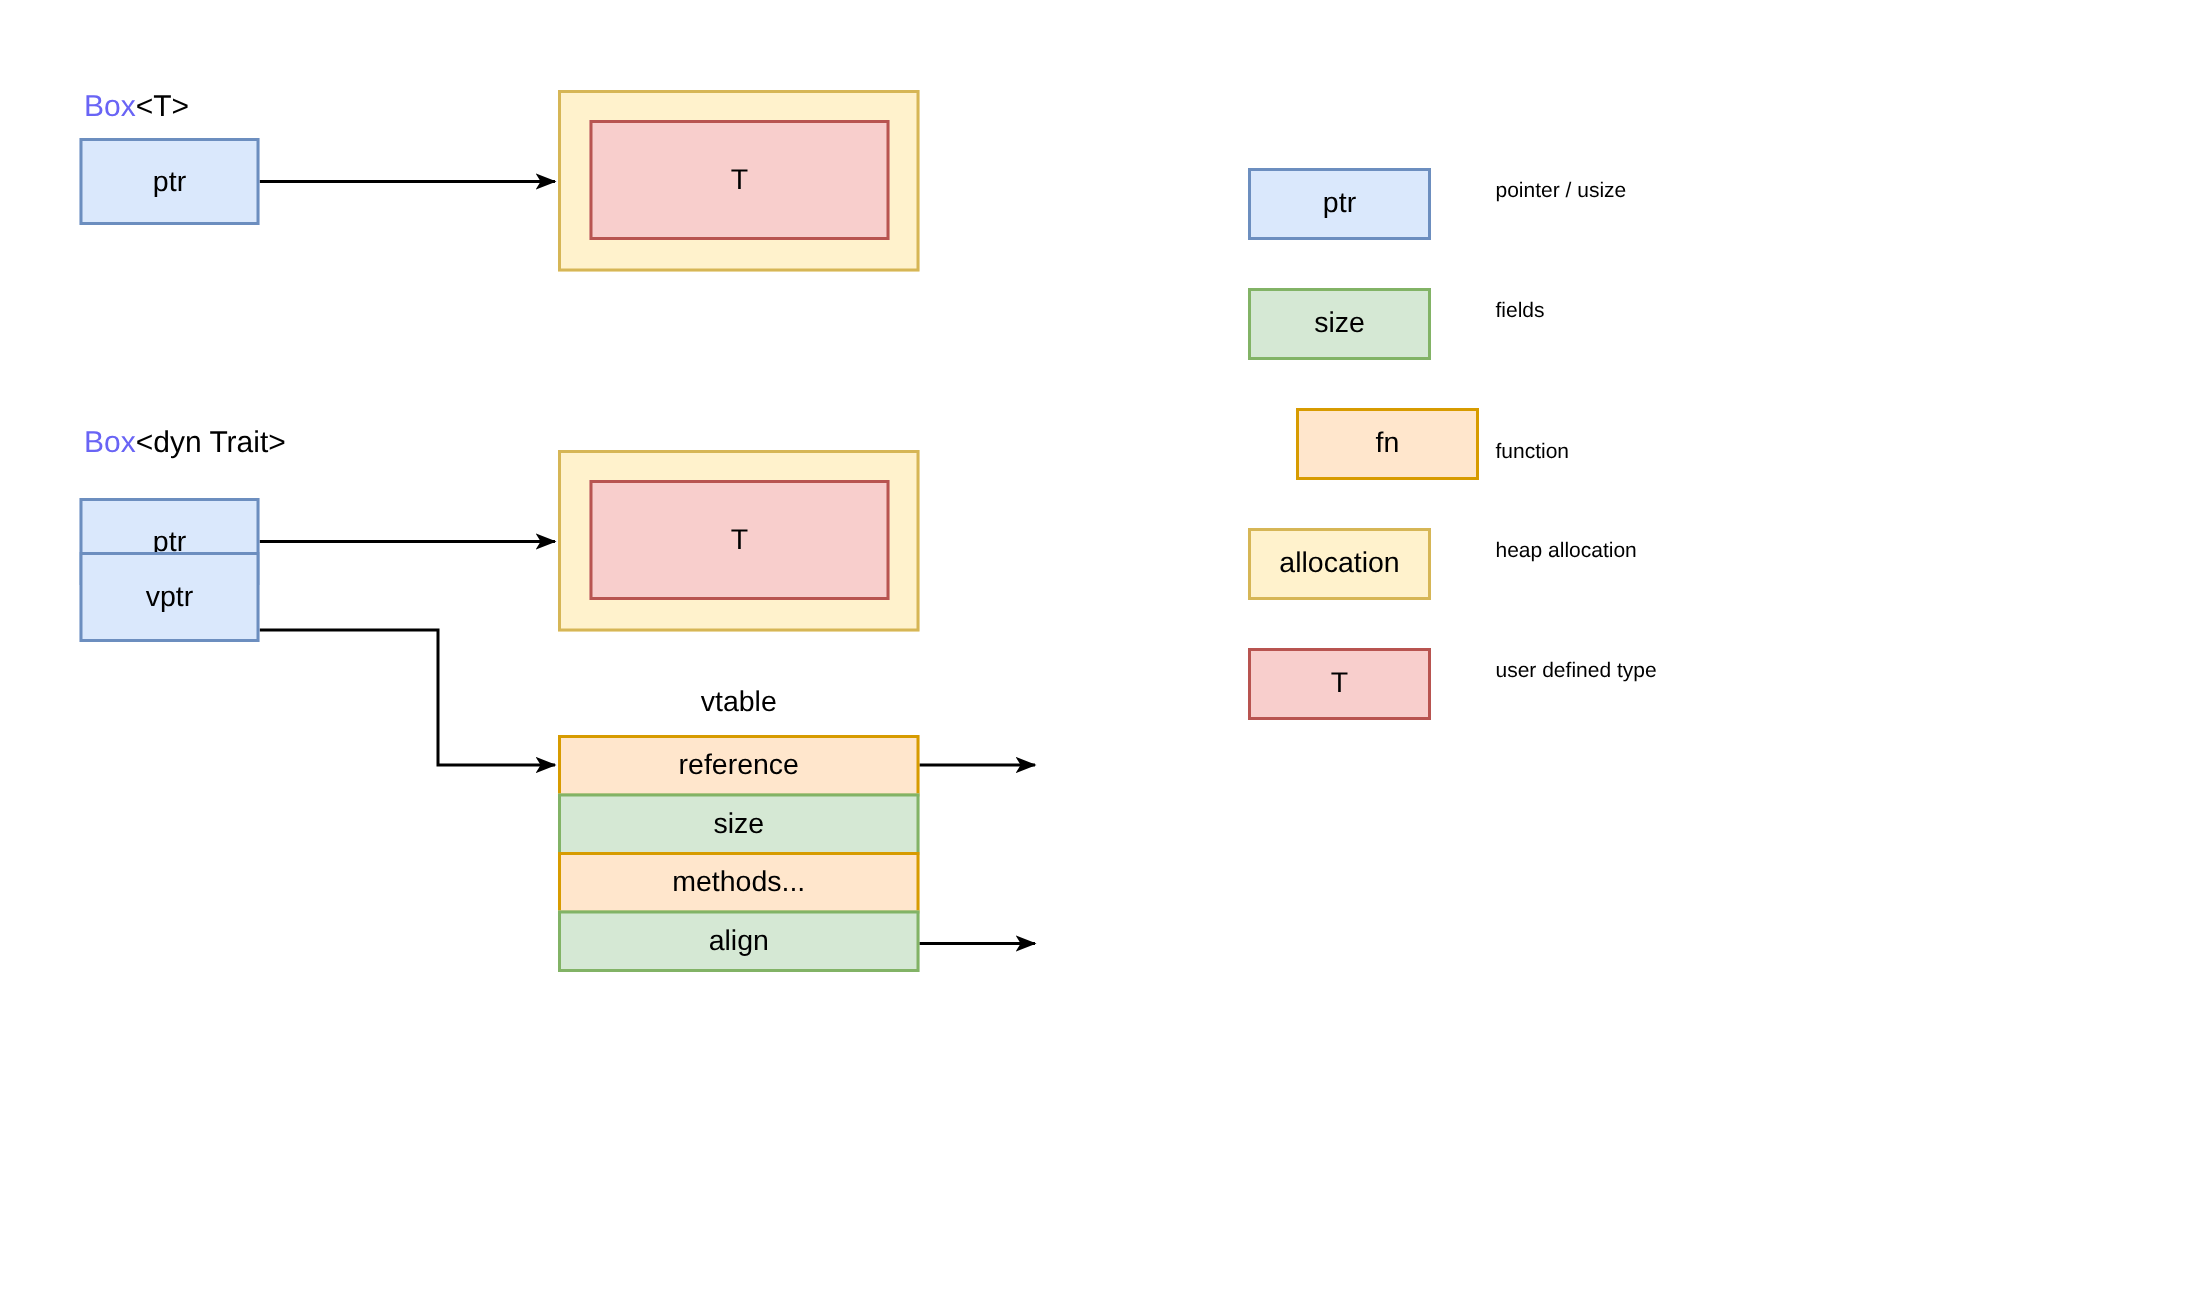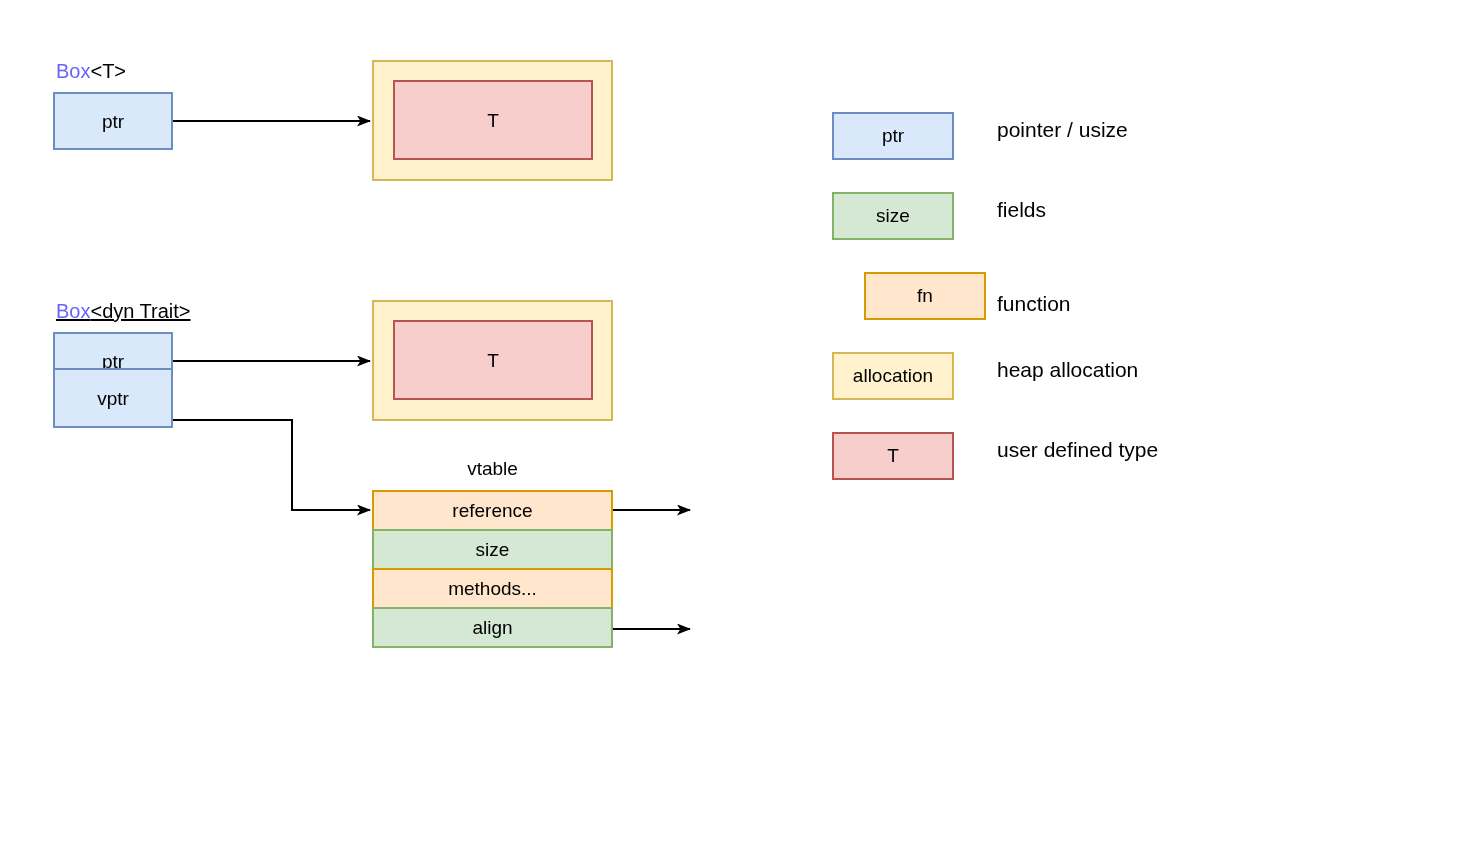--- a/index.html
+++ b/index.html
@@ -26,21 +26,21 @@
     font-size:19px; border:2px solid;
   }
   .vrow:first-child { margin-top:0; }
   .vrow.fn    { background:#ffe6cc; border-color:#d79b00; }
   .vrow.field { background:#d5e8d4; border-color:#82b366; }
   .connector-layer { position:absolute; left:0; top:0; }
   .legend-swatch {
     position:absolute; width:122px; height:48px; box-sizing:border-box;
     display:flex; align-items:center; justify-content:center; font-size:19px;
   }
-  .legend-desc { position:absolute; font-size:21px; white-space:nowrap; }
+  .legend-desc { position:absolute; font-size:14px; white-space:nowrap; }
   .footer-url { position:absolute; font-size:19px; }
 </style>
 </head>
 <body>
 
 <div class="canvas">
 
   <svg class="connector-layer" width="1464" height="860">
     <defs>
       <marker id="arrowhead" viewBox="0 0 14 11" markerWidth="14" markerHeight="11" refX="13" refY="5.5" orient="auto" markerUnits="userSpaceOnUse">
@@ -60,21 +60,21 @@
     <span class="purple">Box</span><span>&lt;T&gt;</span>
   </div>
   <div class="cell blue" style="left:53px; top:92px; width:120px; height:58px;">
     <span>ptr</span>
   </div>
   <div class="abs yellow" style="left:372px; top:60px; width:241px; height:121px;"></div>
   <div class="cell red" style="left:393px; top:80px; width:200px; height:80px;">
     <span>T</span>
   </div>
 
-  <div class="group-title" style="left:56px; top:300px;text-decoration:underline;">
+  <div class="group-title" style="left:56px; top:284px;">
     <span class="purple">Box</span><span>&lt;dyn Trait&gt;</span>
   </div>
   <div class="cell blue" style="left:53px; top:332px; width:120px; height:58px;">
     <span>ptr</span>
   </div>
   <div class="cell blue" style="left:53px; top:368px; width:120px; height:60px;">
     <span>vptr</span>
   </div>
   <div class="abs yellow" style="left:372px; top:300px; width:241px; height:121px;"></div>
   <div class="cell red" style="left:393px; top:320px; width:200px; height:80px;">

